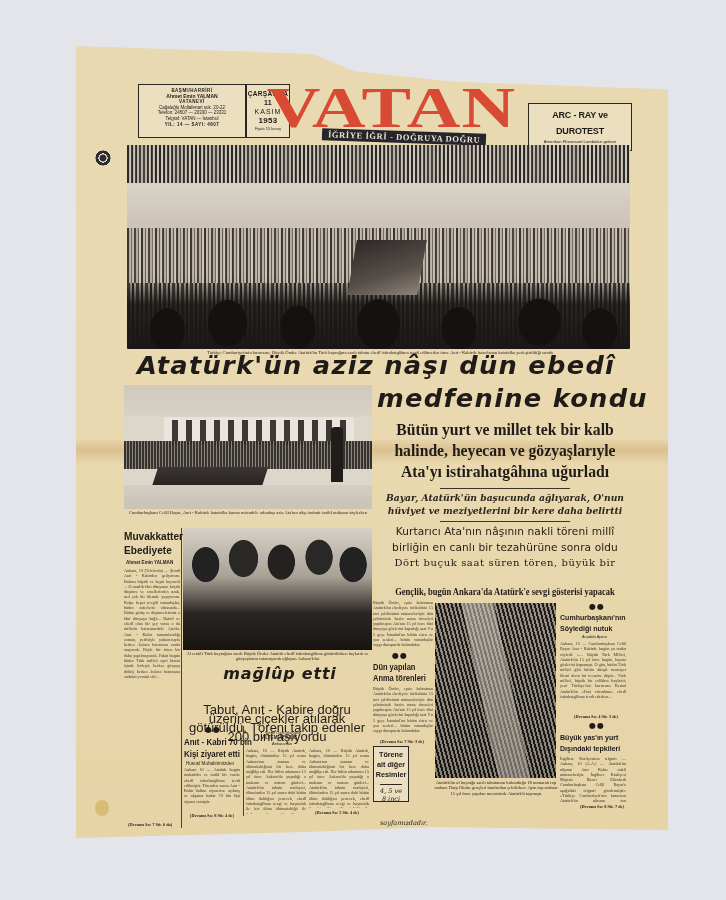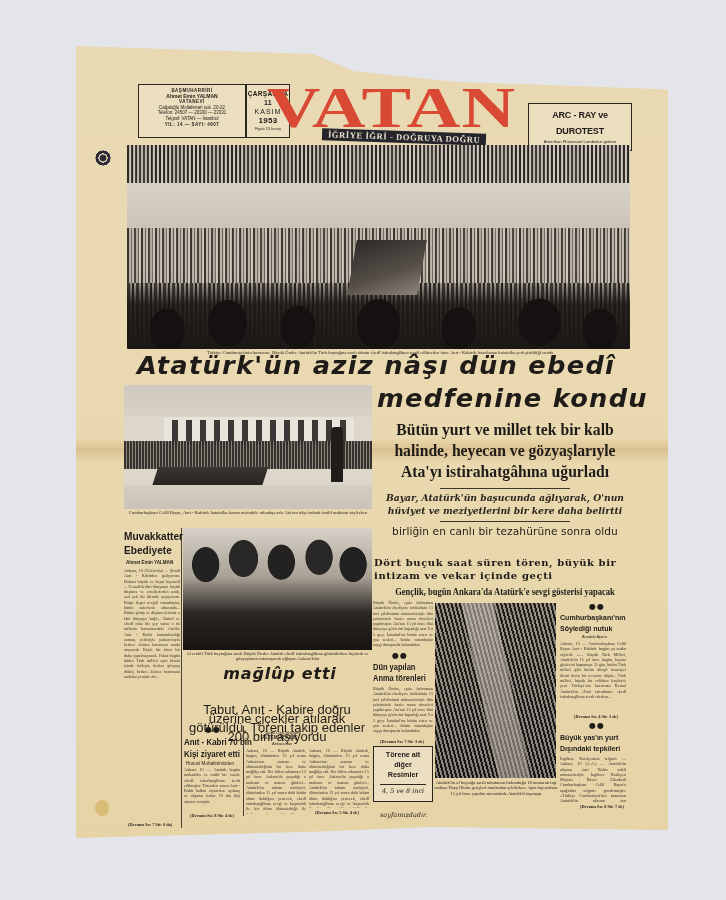--- a/index.html
+++ b/index.html
@@ -73,21 +73,21 @@
   .ph-mausoleum .ground { position:absolute; left:0; bottom:0; width:250px; height:24px; background: linear-gradient(180deg, #d3cdc2, #c9c2b6); }
   .ph-mausoleum .speaker { position:absolute; left:207px; top:42px; width:12px; height:55px; background:#1f1c1a; border-radius: 4px 4px 0 0; }
   .cap-maus { left: 124px; top: 510px; width: 248px; }
 
   .serif-head { position: absolute; font-family: "Liberation Serif", serif; font-weight: bold; color: #1e1b18; text-align: center; }
   .sh-1 { left: 374px; top: 419px; width: 262px; font-size: 16.5px; line-height: 21px; transform: scaleX(0.95); }
   .rule { position: absolute; height: 1px; background: #3c352d; }
 
   .italic-deck { position: absolute; left: 374px; top: 491px; width: 262px; font-family: "DejaVu Serif", serif; font-style: italic; font-weight: bold; font-size: 9.2px; line-height: 13px; text-align: center; color: #2a251f; }
   .sans-deck { position: absolute; left: 374px; top: 524px; width: 262px; font-family: "DejaVu Sans", sans-serif; font-size: 10.6px; line-height: 15.5px; text-align: center; color: #211d19; letter-spacing: 0.1px; }
-  .bold-deck { position: absolute; left: 374px; top: 553px; width: 262px; font-family: "DejaVu Serif", serif; font-weight: bold; font-size: 10px; line-height: 13px; text-align: left; color: #1e1b18; letter-spacing: 0.6px; }
+  .bold-deck { position: absolute; left: 374px; top: 553px; width: 262px; font-family: "DejaVu Serif", serif; font-weight: normal; font-size: 10px; line-height: 13px; text-align: center; color: #1e1b18; letter-spacing: 0.6px; }
   .youth-line { position: absolute; left: 372px; top: 586px; width: 266px; font-family: "Liberation Serif", serif; font-weight: bold; font-size: 9.5px; line-height: 12px; text-align: center; transform: scaleX(0.9); }
 
   .col-head { position: absolute; font-family: "Liberation Sans", sans-serif; font-weight: bold; color: #1e1b18; transform: scaleX(0.88); transform-origin: left; }
   .col-text { position: absolute; font-family: "Liberation Serif", serif; font-size: 4.2px; line-height: 5.3px; color: #3a332b; text-align: justify; overflow: hidden; }
   .byline { position: absolute; font-family: "Liberation Sans", sans-serif; font-size: 4.6px; font-weight: bold; color: #2a251f; }
   .cont { position: absolute; font-family: "Liberation Serif", serif; font-size: 4.4px; font-weight: bold; color: #2a251f; }
 
   .ph-people { left: 183px; top: 528px; width: 189px; height: 122px;
     background:
       radial-gradient(ellipse 14px 18px at 12% 30%, #222 95%, transparent 100%),
@@ -104,21 +104,21 @@
   .dots { position: absolute; font-size: 8px; line-height: 8px; letter-spacing: 1px; color: #1e1b18; }
   .vline { position: absolute; width: 1px; background: #4a4238; }
 
   .ph-aerial { left: 435px; top: 603px; width: 121px; height: 175px;
     background:
       repeating-linear-gradient(75deg, rgba(20,18,16,0.8) 0 2px, rgba(200,192,180,0.6) 2px 4px),
       linear-gradient(180deg, #4e4843 0%, #2a2624 100%); }
   .ph-aerial .path { position:absolute; left:45px; top:0; width:32px; height:175px; background: linear-gradient(180deg, #cfc7ba, #b6ada1); transform: skewX(12deg); opacity: 0.55; }
   .cap-aerial { left: 434px; top: 780px; width: 124px; }
 
-  .box-photos { left: 373px; top: 746px; width: 60px; height: 56px; border: 1.5px solid #2b2620; background: #ecdec0; text-align: center; padding-top: 3px; }
+  .box-photos { left: 373px; top: 746px; width: 36px; height: 56px; border: 1.5px solid #2b2620; background: #ecdec0; text-align: center; padding-top: 3px; }
   .box-photos .bh { font-family: "Liberation Sans", sans-serif; font-weight: bold; font-size: 8px; line-height: 10px; transform: scaleX(0.9); }
   .box-photos .bs { font-family: "DejaVu Serif", serif; font-style: italic; font-size: 6.5px; line-height: 8px; margin-top: 4px; border-top: 0.8px solid #2b2620; margin-left: 6px; margin-right: 6px; padding-top: 2px; }
 </style>
 </head>
 <body>
 
 <div class="paper"></div>
 <div class="fold"></div>
 <div class="stain"></div>
 <div class="hole-punch"></div>
@@ -180,25 +180,25 @@
   <div>halinde, heyecan ve gözyaşlarıyle</div>
   <div>Ata'yı istirahatgâhına uğurladı</div>
 </div>
 <div class="rule" style="left:440px;top:488px;width:130px;"></div>
 <div class="italic-deck">
   <div>Bayar, Atatürk'ün başucunda ağlıyarak, O'nun</div>
   <div>hüviyet ve meziyetlerini bir kere daha belirtti</div>
 </div>
 <div class="rule" style="left:440px;top:521px;width:130px;"></div>
 <div class="sans-deck">
+  <div>Kurtarıcı Ata'nın nâşının nakli töreni millî</div>
   <div>birliğin en canlı bir tezahürüne sonra oldu</div>
 </div>
 <div class="bold-deck" style="top:556px;">
   <div>Dört buçuk saat süren tören, büyük bir</div>
-  <div>intizam ve vekar içinde geçti</div>
 </div>
 <div class="youth-line">Gençlik, bugün Ankara'da Atatürk'e sevgi gösterisi yapacak</div>
 
 <div class="col-head" style="left:124px;top:529px;font-size:11.5px;line-height:14px;">
   <div>Muvakkatten</div>
   <div>Ebediyete</div>
 </div>
 <div class="byline" style="left:126px;top:560px;">Ahmet Emin YALMAN</div>
 <div class="col-text" style="left:124px;top:568px;width:56px;height:252px;">Ankara, 10 (Telefonla) — Şimdi Anıt - Kabirden geliyorum. Bakanı büyük ve hepsi kıymetli ... O saatlik fâni dünyanın küçük düşünce ve emellerinden uzak, asıl çok bir âlemde yaşıyorum. Kalpe hepsi sevgili vatandaşlar, bütün zaferlerin arkasında... Bütün görüş ve düşüncelerimiz o fâni dünyaya bağlı... Daimî ve ebedî olan bir şey varsa o da milletin hafızasındaki Ata'dır. Anıt - Kabir tamamlandığı zaman, yerlisiyle yabancısıyla herkes Ata'nın hatırasını orada arayacak. Böyle bir tören bir daha yapılmayacak. Fakat bugün bütün Türk milleti ayni hissin içinde birleşti; herkes gözyaşı döktü, herkes Ata'nın hatırasına sadakat yemini etti...</div>
 <div class="cont" style="left:128px;top:822px;">(Devamı Sa: 7 Sü: 6 da)</div>

